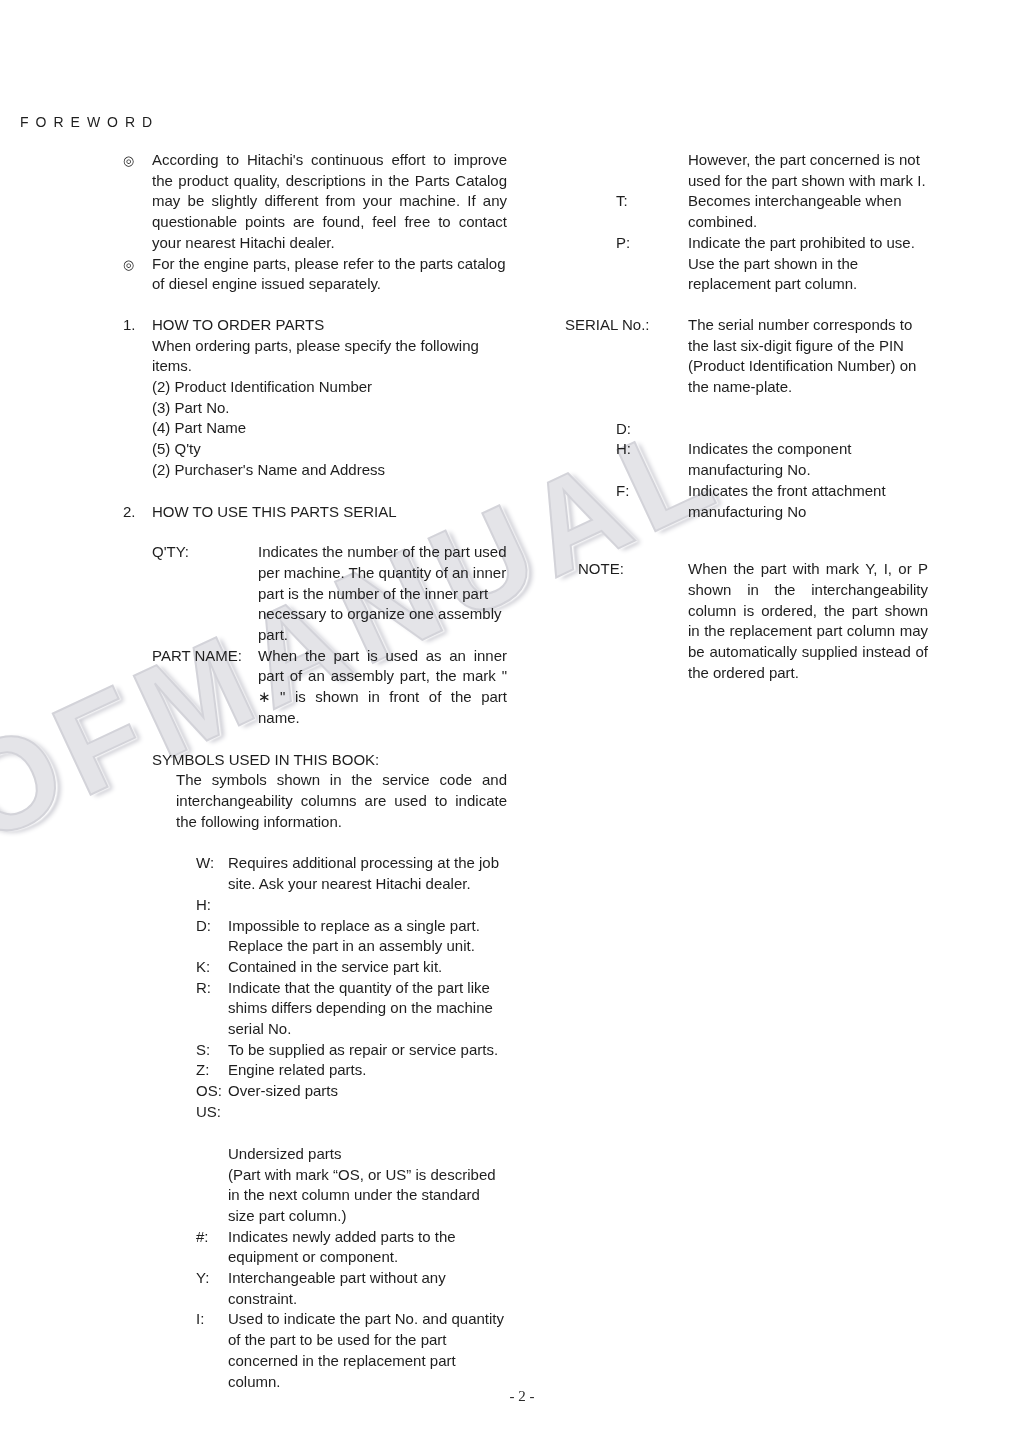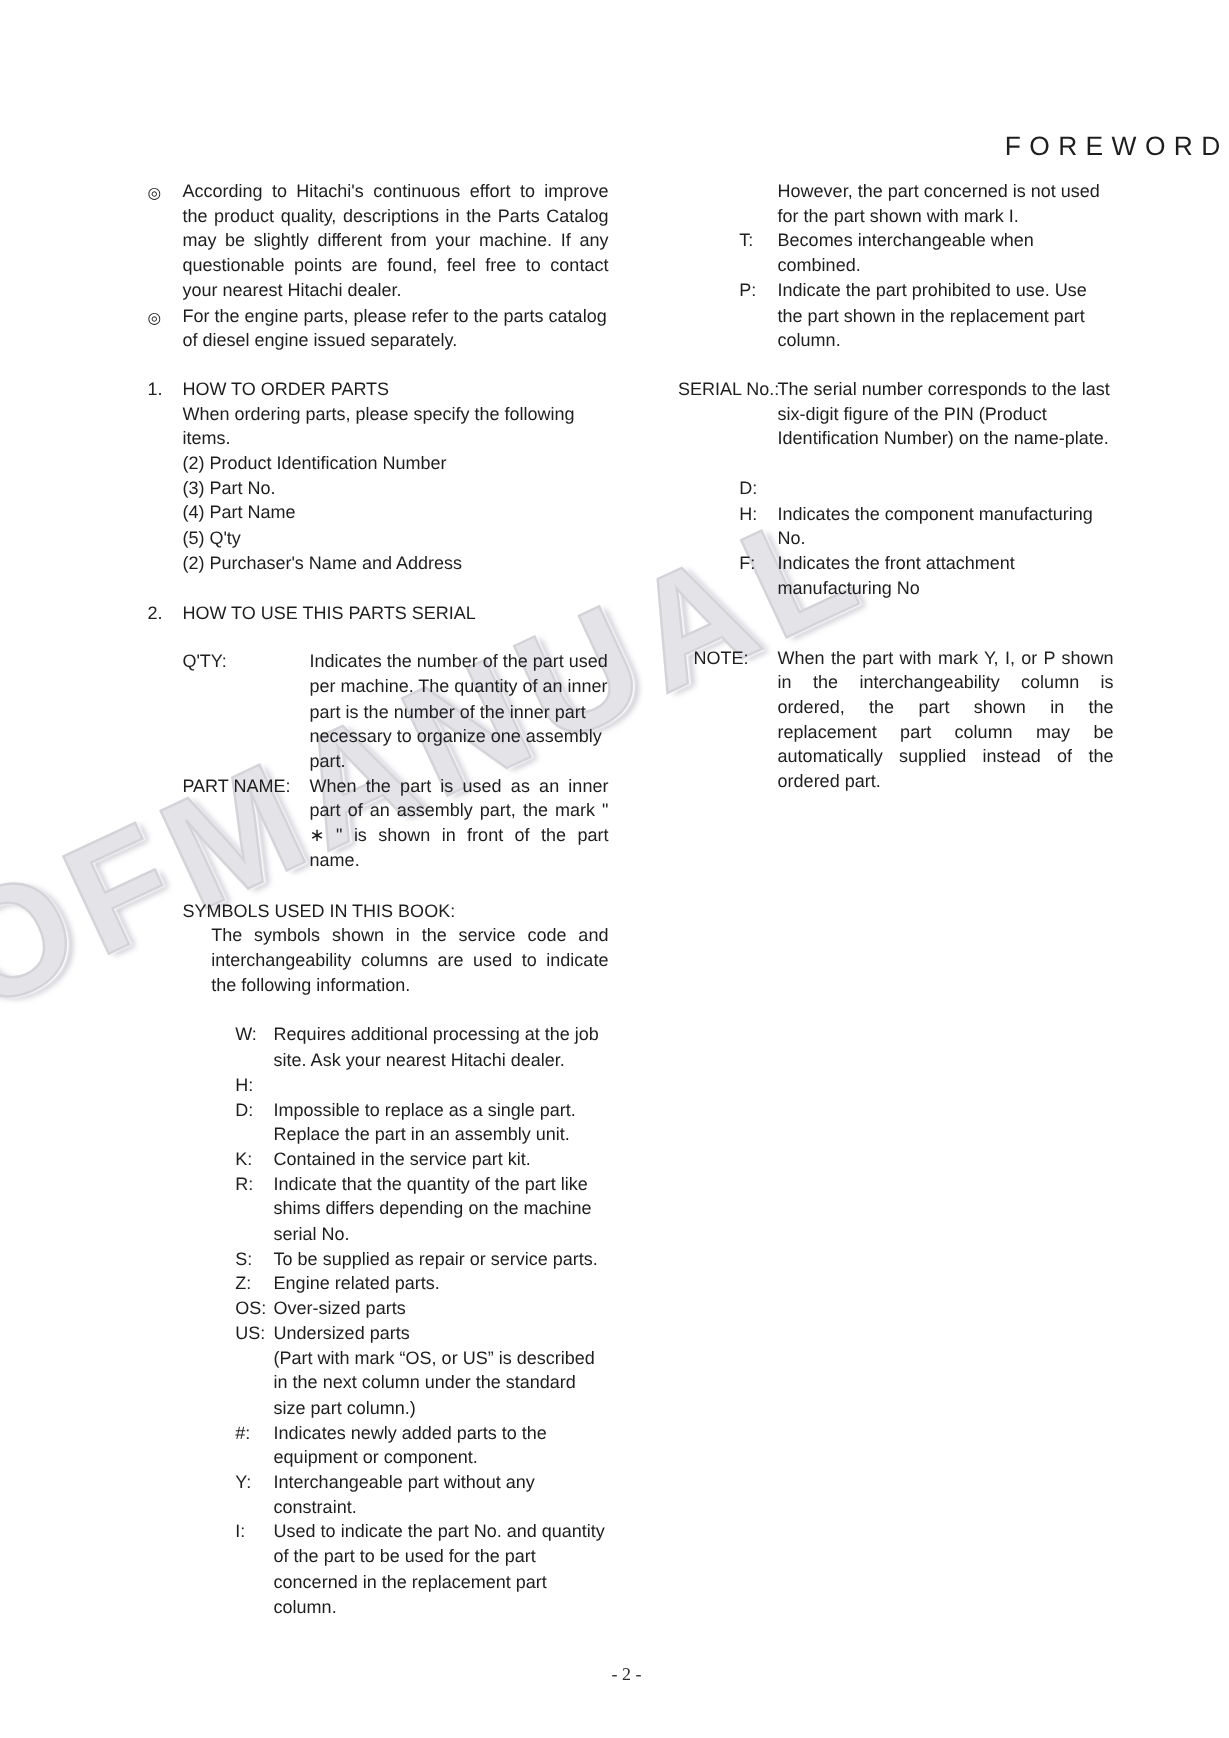--- a/index.html
+++ b/index.html
@@ -25,41 +25,41 @@
     white-space:nowrap;
     color:#e4e4e8;
     -webkit-text-stroke:2px #d3d3d9;
     text-shadow:2px 2px 2px #ffffff, 4px 4px 5px #c6c6ce;
     z-index:0;
     user-select:none;
   }
   .content { position:relative; z-index:1; }
   .title {
     position:absolute; top:112px; left:0; width:1024px;
-    text-align:right; font-size:22px; letter-spacing:7px;
+    text-align:left; font-size:14px; letter-spacing:7px;
     padding-left:20px; box-sizing:border-box;
   }
   .col-left  { position:absolute; left:123px; top:150px; width:384px; }
   .col-right { position:absolute; left:565px; top:150px; width:363px; }
 
   .numsec { display:grid; grid-template-columns:29px 1fr; }
   .bullet-marker { font-size:13px; padding-top:1px; }
   .j { text-align:justify; }
 
   .sec1 { margin-top:20px; }
   .sec2h { margin-top:21px; }
   .defs { margin-top:20px; }
   .def-row { display:grid; grid-template-columns:106px 1fr; }
   .symh { margin-top:21px; }
   .sym-intro { margin-left:24px; }
   .symitems { margin-top:21px; }
   .sym-row { display:grid; grid-template-columns:32px 1fr; margin-left:44px; }
-  .pre { white-space:pre-line; }
-
-  .row { display:grid; grid-template-columns:83px 1fr; }
+  .pre { white-space:pre-line;margin-top:42px; }
+
+  .row { display:grid; grid-template-columns:83px 1fr;gap:40px; }
   .row .term { padding-left:51px; white-space:nowrap; }
   .serial { margin-top:20px; }
   .serial .term { padding-left:0; }
   .marks { margin-top:21px; }
   .repl { margin-top:22px; }
   .repl-body { margin-left:25px; }
   .note { margin-top:37px; }
   .note .term { padding-left:13px; }
 
   .footer {

